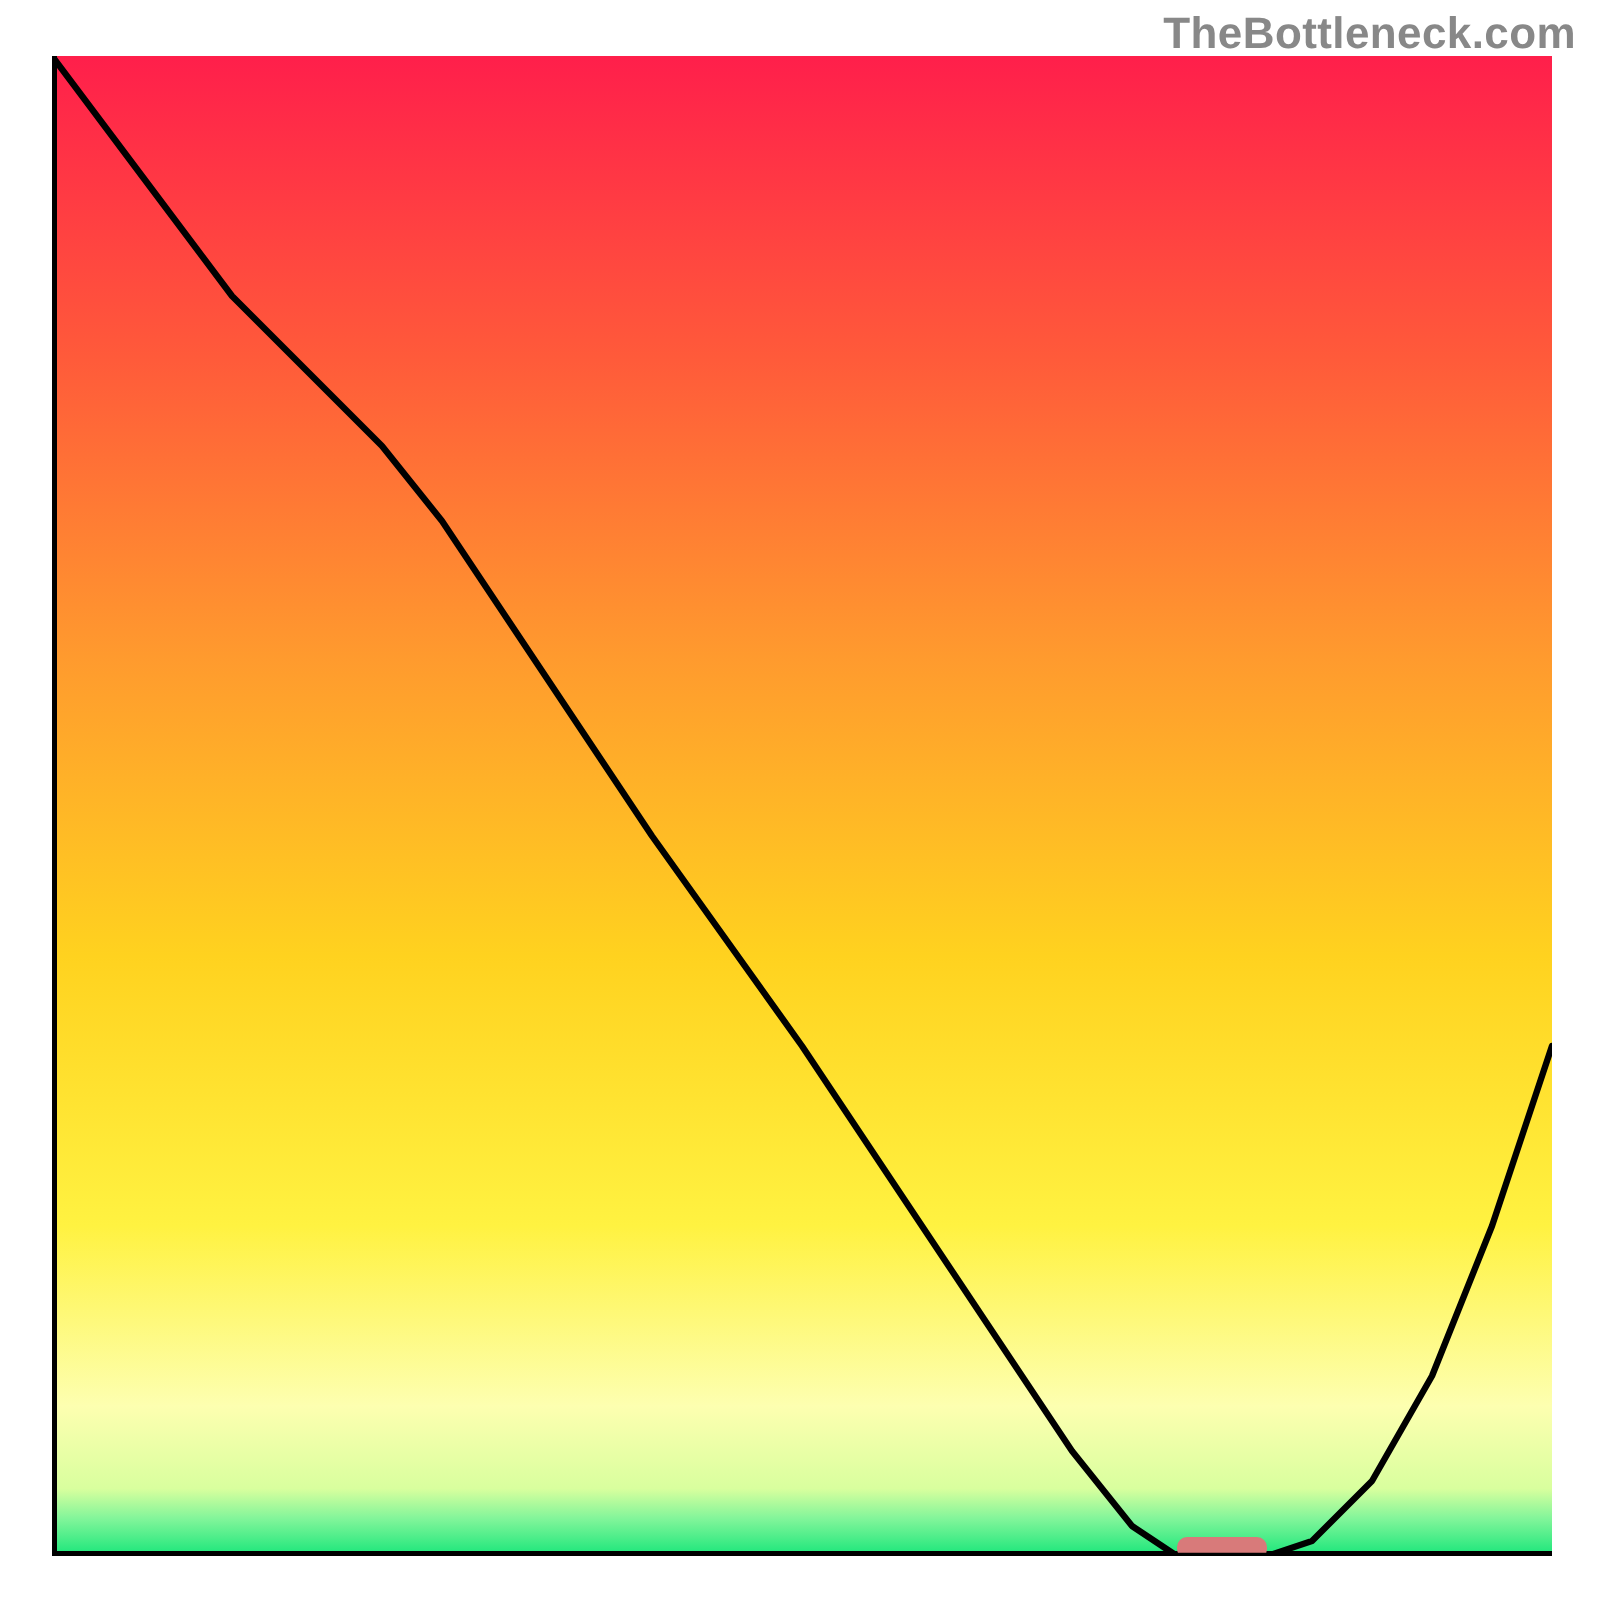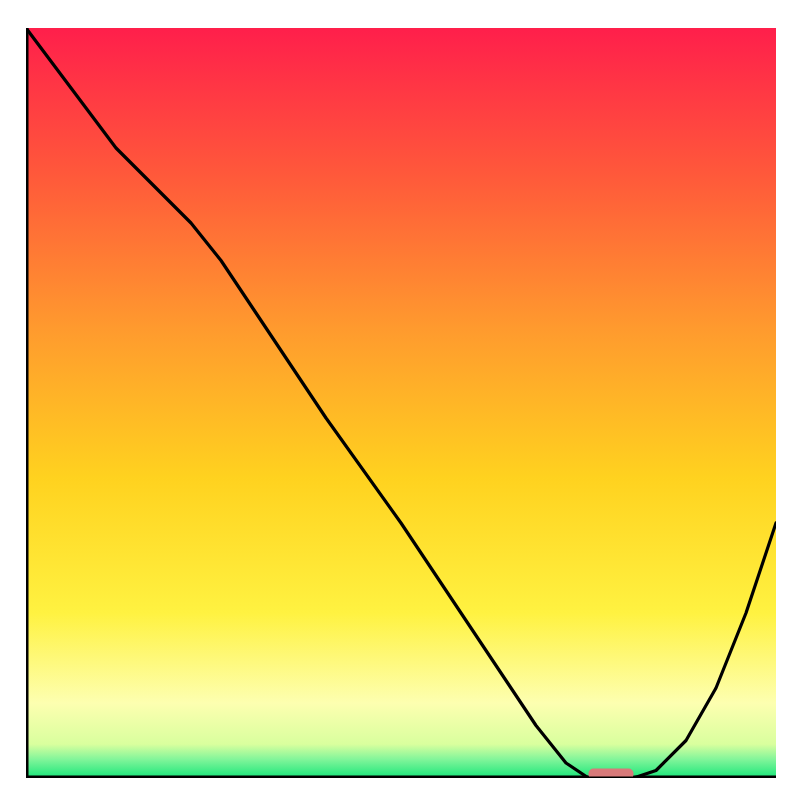--- a/index.html
+++ b/index.html
@@ -34,20 +34,21 @@
     height: 750px;
   }
   svg {
     display: block;
   }
 </style>
 </head>
 <body>
 
 <div class="stage">
+  <div class="watermark">TheBottleneck.com</div>
   <div class="plot">
     <svg id="chart-svg" width="750" height="750" viewBox="0 0 750 750">
         <defs>
           <linearGradient id="bg-grad" x1="0" y1="0" x2="0" y2="1">
             <stop offset="0%" stop-color="#ff1f4b"></stop>
             <stop offset="20%" stop-color="#ff5a3a"></stop>
             <stop offset="40%" stop-color="#ff9a2e"></stop>
             <stop offset="60%" stop-color="#ffd21f"></stop>
             <stop offset="78%" stop-color="#fff241"></stop>
             <stop offset="90%" stop-color="#fdffb0"></stop>

